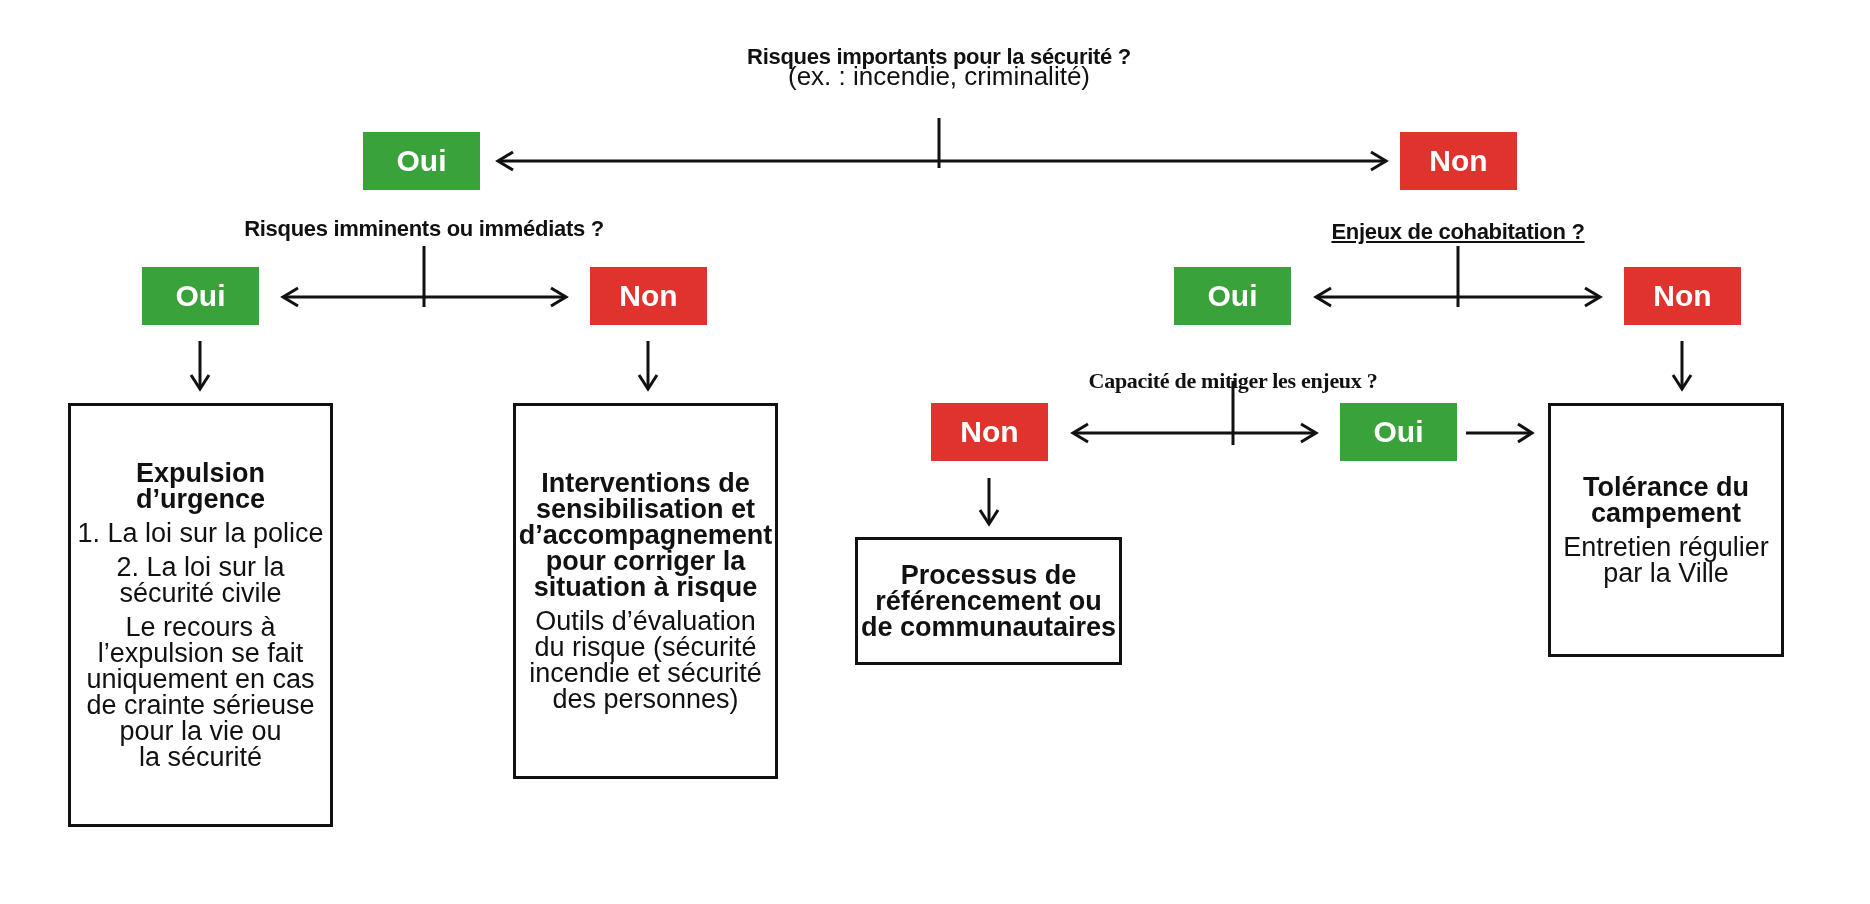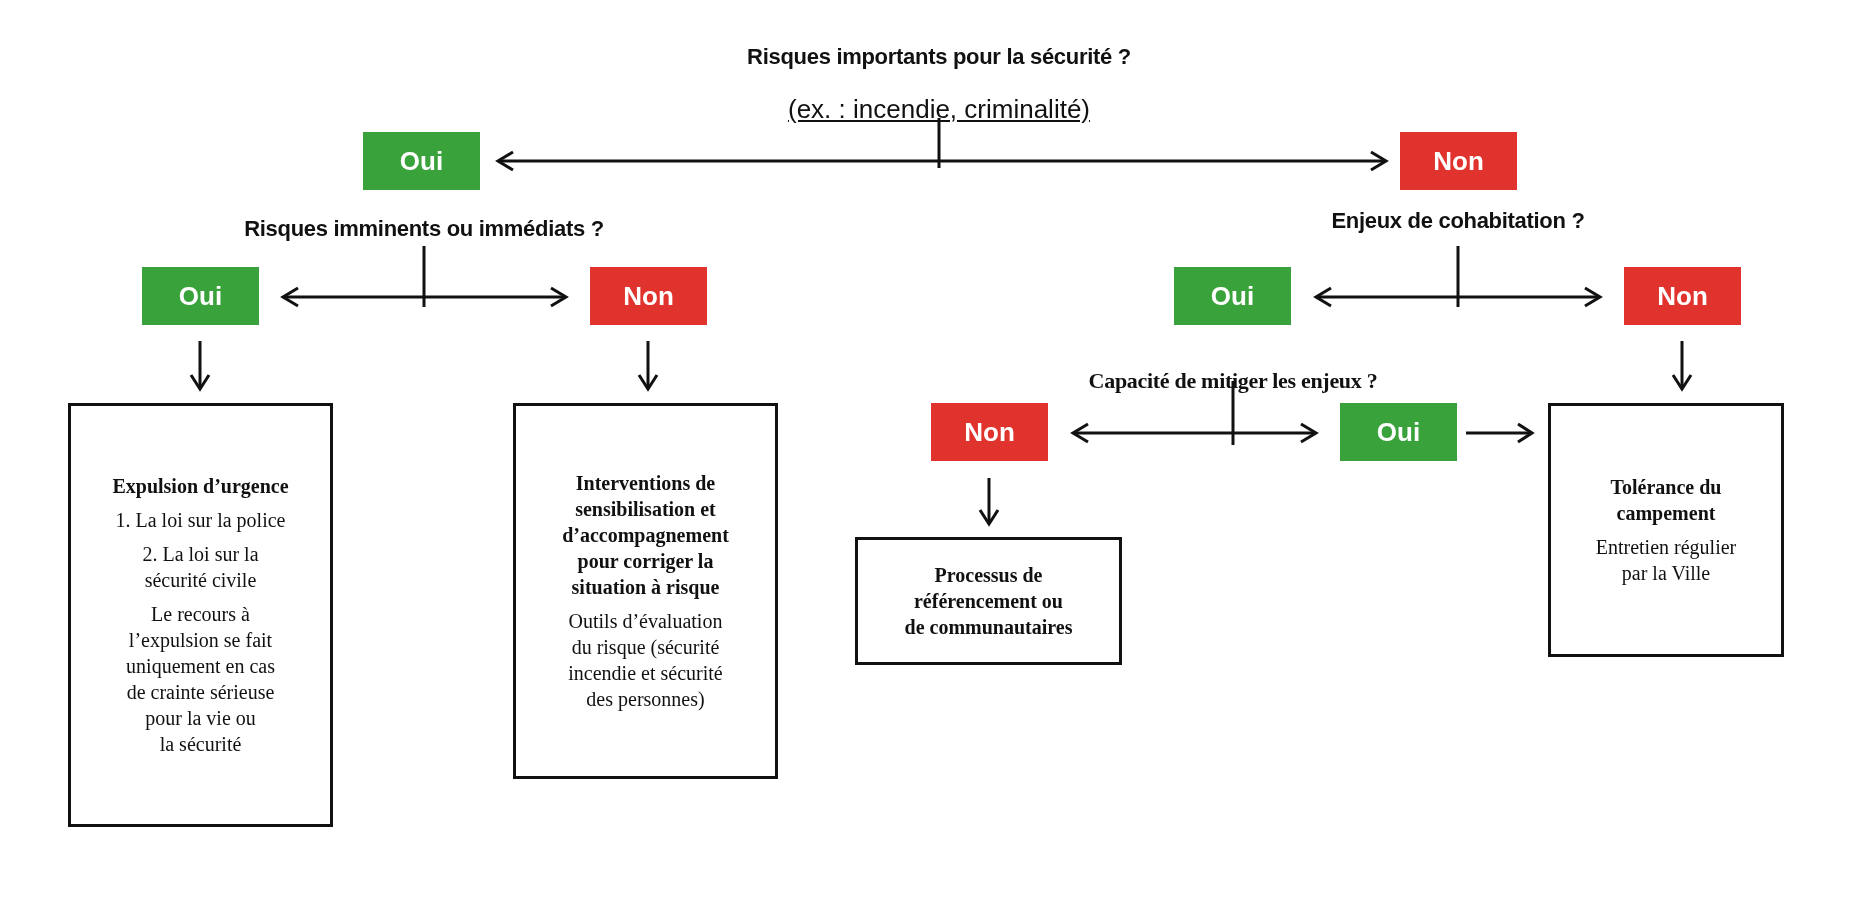--- a/index.html
+++ b/index.html
@@ -11,29 +11,29 @@
   .question{
     position:absolute;transform:translateX(-50%);white-space:nowrap;
     font-weight:bold;font-size:22px;line-height:34px;letter-spacing:-0.3px;text-align:center;
   }
   .subtitle{
     position:absolute;transform:translateX(-50%);white-space:nowrap;
     font-weight:normal;font-size:26px;line-height:32px;text-align:center;
   }
   .btn{
     position:absolute;width:117px;height:58px;display:flex;align-items:center;justify-content:center;
-    color:#ffffff;font-weight:bold;font-size:26px;line-height:1;user-select:none;
+    color:#ffffff;font-weight:bold;font-size:30px;line-height:1;user-select:none;
   }
   .btn.yes{background:var(--color-yes,#3aa23a);}
   .btn.no{background:var(--color-no,#e1332e);}
   .outcome{
     position:absolute;border:3px solid var(--color-box-border,#111);background:#fff;
     display:flex;flex-direction:column;align-items:center;justify-content:center;
-    text-align:center;font-size:20px;line-height:26px;white-space:pre-line;
-    box-sizing:border-box;padding:20px 2px;font-family:Liberation Serif, serif;
+    text-align:center;font-size:27px;line-height:26px;white-space:pre-line;
+    box-sizing:border-box;padding:20px 2px;
   }
   .outcome .o-title{font-weight:bold;margin:4px 0;}
   .outcome .o-par{margin:4px 0;}
   line,polyline{stroke:var(--color-line,#111);stroke-width:3;fill:none;}
 </style>
 </head>
 <body>
 
 <div class="canvas">
 
@@ -72,27 +72,27 @@
       <polyline points="1088,424 1073,433 1088,442"></polyline>
       <polyline points="1301,424 1316,433 1301,442"></polyline>
       <line x1="989" y1="478" x2="989" y2="524"></line>
       <polyline points="980,510 989,524 998,510"></polyline>
       <line x1="1466" y1="433" x2="1532" y2="433"></line>
       <polyline points="1518,424 1532,433 1518,442"></polyline>
     </g>
   </svg>
 
   <div class="question" style="left:939px;top:40px;">Risques importants pour la sécurité ?</div>
-  <div class="subtitle" style="left:939px;top:93px;text-decoration:underline;">(ex. : incendie, criminalité)</div>
+  <div class="subtitle" style="left:939px;top:60px;">(ex. : incendie, criminalité)</div>
 
   <div class="btn yes" style="left:363px;top:132px;">Oui</div>
   <div class="btn no" style="left:1400px;top:132px;">Non</div>
 
   <div class="question" style="left:424px;top:212px;">Risques imminents ou immédiats ?</div>
-  <div class="question" style="left:1458px;top:204px;">Enjeux de cohabitation ?</div>
+  <div class="question" style="left:1458px;top:215px;text-decoration:underline;">Enjeux de cohabitation ?</div>
 
   <div class="btn yes" style="left:142px;top:267px;">Oui</div>
   <div class="btn no" style="left:590px;top:267px;">Non</div>
   <div class="btn yes" style="left:1174px;top:267px;">Oui</div>
   <div class="btn no" style="left:1624px;top:267px;">Non</div>
 
   <div class="question" style="left:1233px;top:364px;font-family:Liberation Serif, serif;">Capacité de mitiger les enjeux ?</div>
   <div class="btn no" style="left:931px;top:403px;">Non</div>
   <div class="btn yes" style="left:1340px;top:403px;">Oui</div>
 

